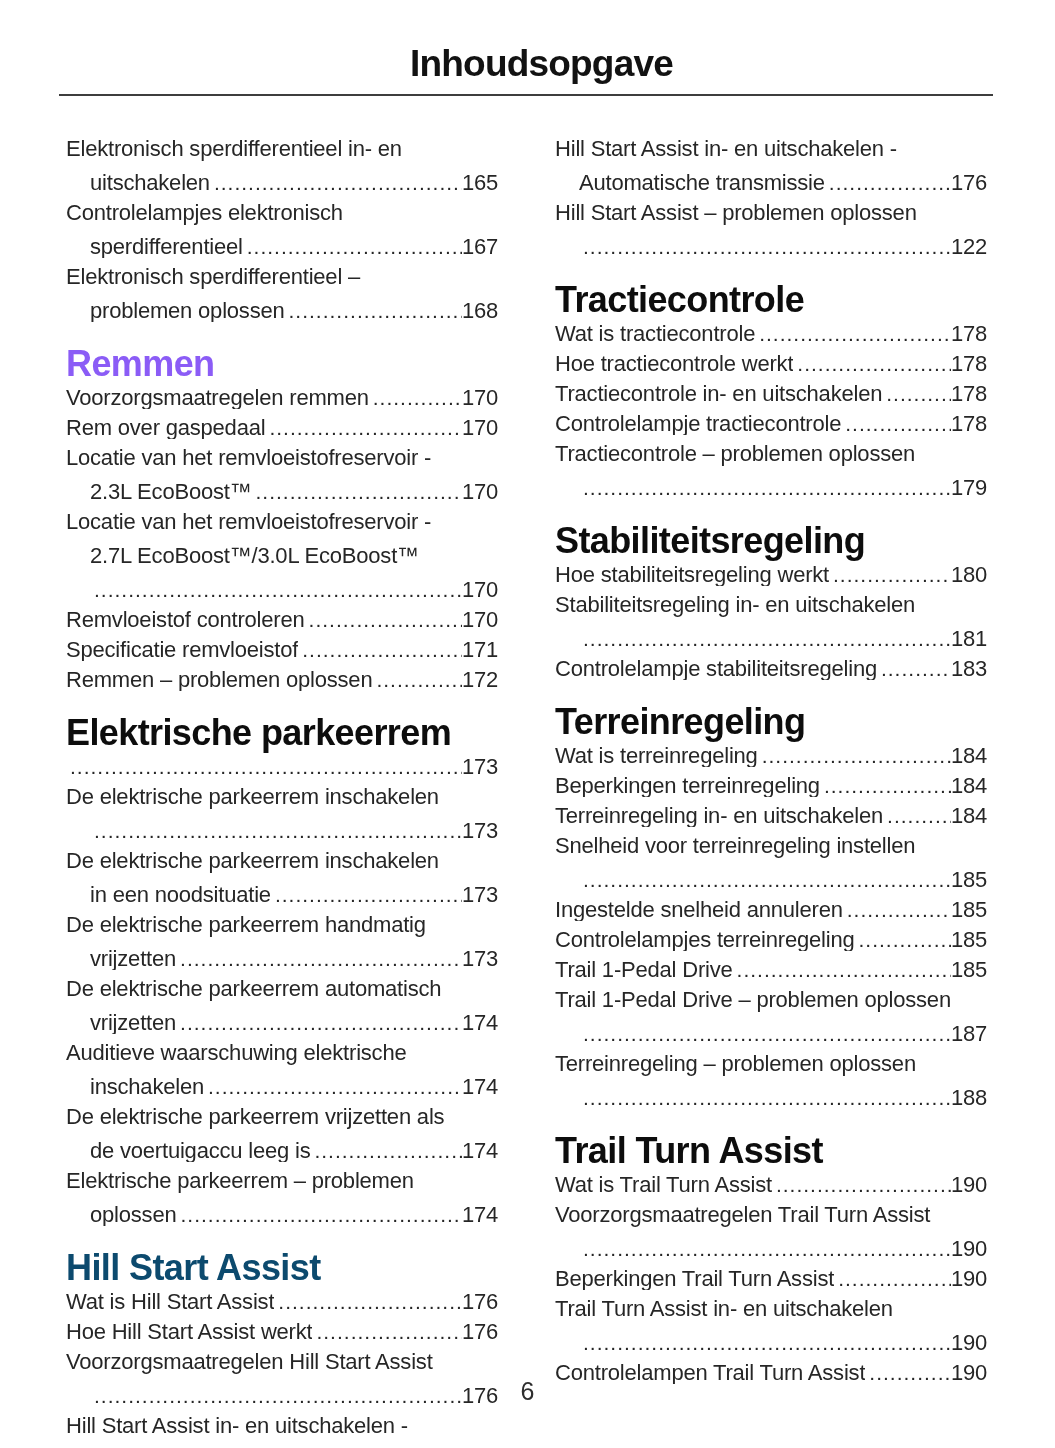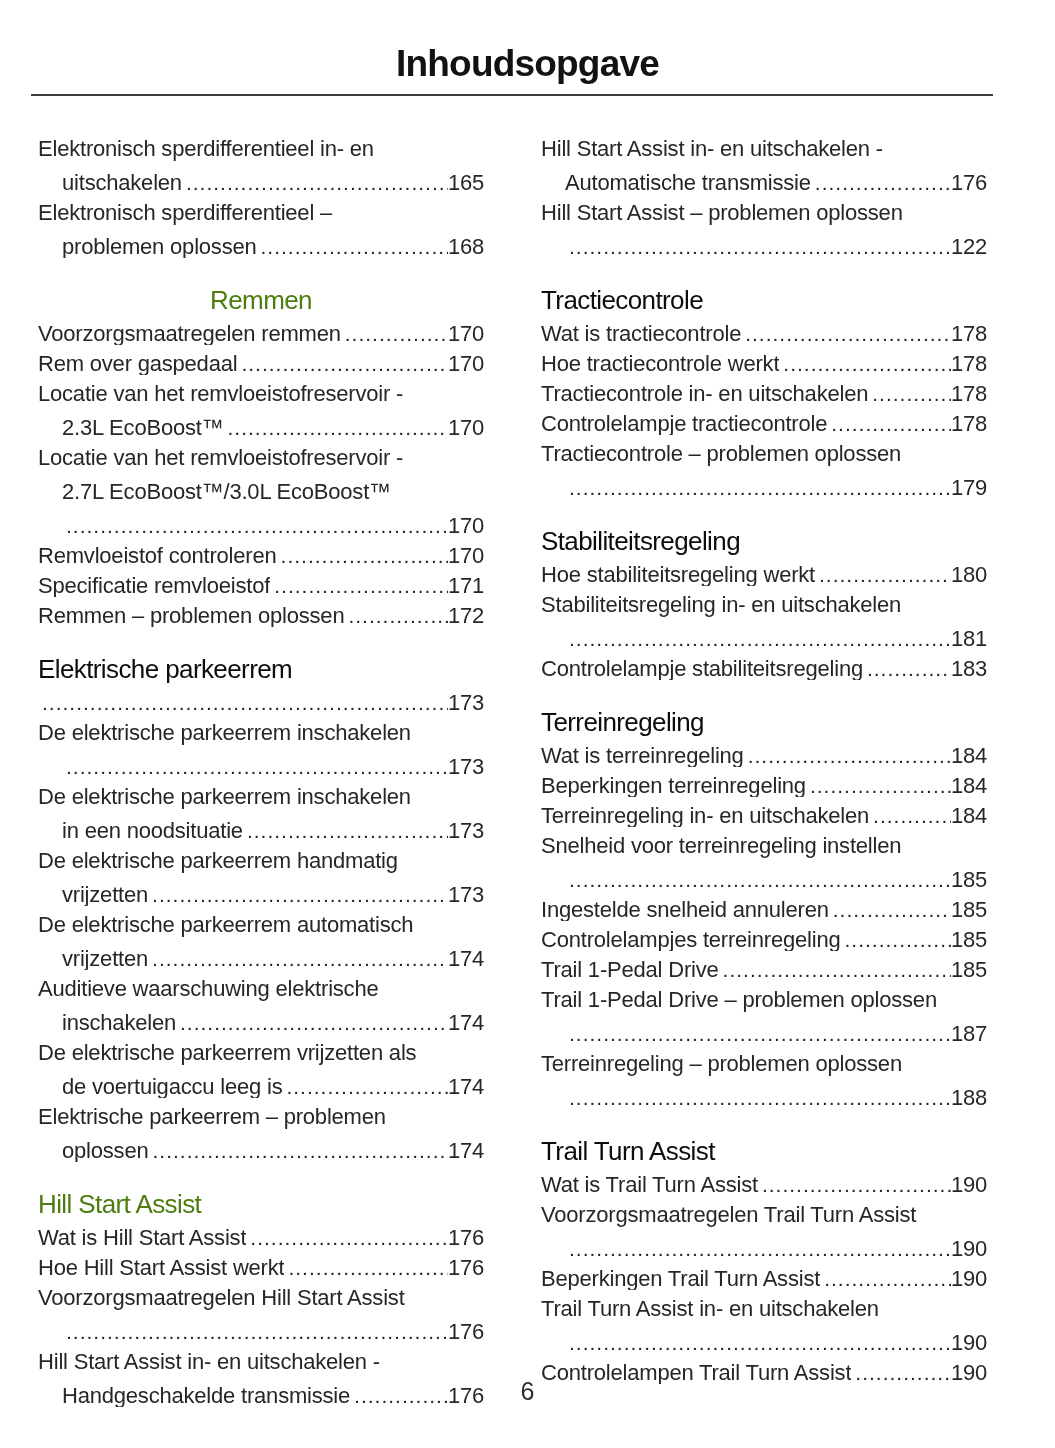--- a/index.html
+++ b/index.html
@@ -5,20 +5,21 @@
   * { box-sizing: border-box; }
   html, body { margin: 0; padding: 0; background: #ffffff; }
   .page {
     width: 1055px;
     height: 1448px;
     position: relative;
     background: #fff;
     font-family: "Liberation Sans", "DejaVu Sans", sans-serif;
     color: #262626;
     overflow: hidden;
+    padding-left: 28px;
   }
   h1.title {
     margin: 0;
     padding-top: 44px;
     text-align: center;
     font-size: 37px;
     font-weight: bold;
     letter-spacing: -0.8px;
     color: #121212;
     line-height: 1.1;
@@ -28,23 +29,23 @@
     border-top: 2px solid #3d3d3d;
     margin: 9px 62px 0 31px;
   }
   .toc {
     display: flex;
     gap: 57px;
     padding: 42px 68px 0 38px;
   }
   .col { width: 452px; min-width: 0; flex: 1 1 0; }
   h2.sec-heading {
-    font-size: 26px;
+    font-size: 36px;
     line-height: 32px;
-    font-weight: normal;
+    font-weight: bold;
     letter-spacing: -0.6px;
     color: #0d0d0d;
     margin: 26px 0 7px 0;
     white-space: nowrap;
   }
   section.toc-section:first-child > .entry:first-child { margin-top: 0; }
   .entry { margin: 0 0 8px 0; cursor: default; }
   .line {
     font-size: 22px;
     line-height: 22px;
@@ -88,30 +89,38 @@
         <section class="toc-section">
           <div class="entry">
             <div class="line">Elektronisch sperdifferentieel in- en</div>
             <div class="line cont last">
               <span class="txt">uitschakelen</span>
               <span class="leader"></span>
               <span class="pg">165</span>
             </div>
           </div>
           <div class="entry">
+            <div class="line">Controlelampjes elektronisch</div>
+            <div class="line cont last">
+              <span class="txt">sperdifferentieel</span>
+              <span class="leader"></span>
+              <span class="pg">167</span>
+            </div>
+          </div>
+          <div class="entry">
             <div class="line">Elektronisch sperdifferentieel –</div>
             <div class="line cont last">
               <span class="txt">problemen oplossen</span>
               <span class="leader"></span>
               <span class="pg">168</span>
             </div>
           </div>
         </section>
         <section class="toc-section">
-          <h2 class="sec-heading" style="color: #4d7c0f; text-align: center;">Remmen</h2>
+          <h2 class="sec-heading" style="color: #8b5cf6;">Remmen</h2>
           <div class="entry">
             <div class="line last">
               <span class="txt">Voorzorgsmaatregelen remmen</span>
               <span class="leader"></span>
               <span class="pg">170</span>
             </div>
           </div>
           <div class="entry">
             <div class="line last">
               <span class="txt">Rem over gaspedaal</span>
@@ -217,21 +226,21 @@
           <div class="entry">
             <div class="line">Elektrische parkeerrem – problemen</div>
             <div class="line cont last">
               <span class="txt">oplossen</span>
               <span class="leader"></span>
               <span class="pg">174</span>
             </div>
           </div>
         </section>
         <section class="toc-section">
-          <h2 class="sec-heading" style="color: #4d7c0f;">Hill Start Assist</h2>
+          <h2 class="sec-heading" style="color: #0c4a6e;">Hill Start Assist</h2>
           <div class="entry">
             <div class="line last">
               <span class="txt">Wat is Hill Start Assist</span>
               <span class="leader"></span>
               <span class="pg">176</span>
             </div>
           </div>
           <div class="entry">
             <div class="line last">
               <span class="txt">Hoe Hill Start Assist werkt</span>

